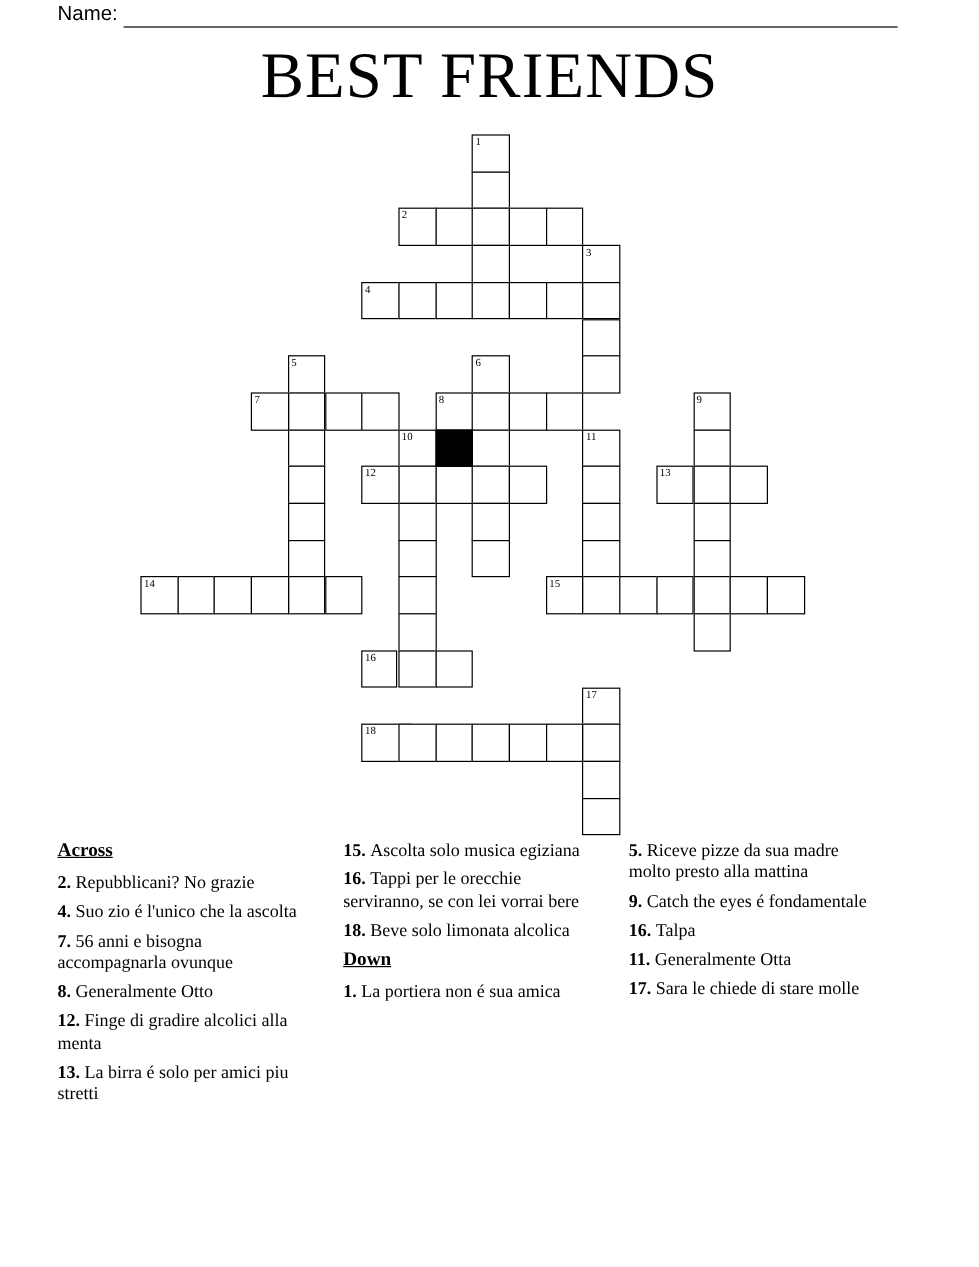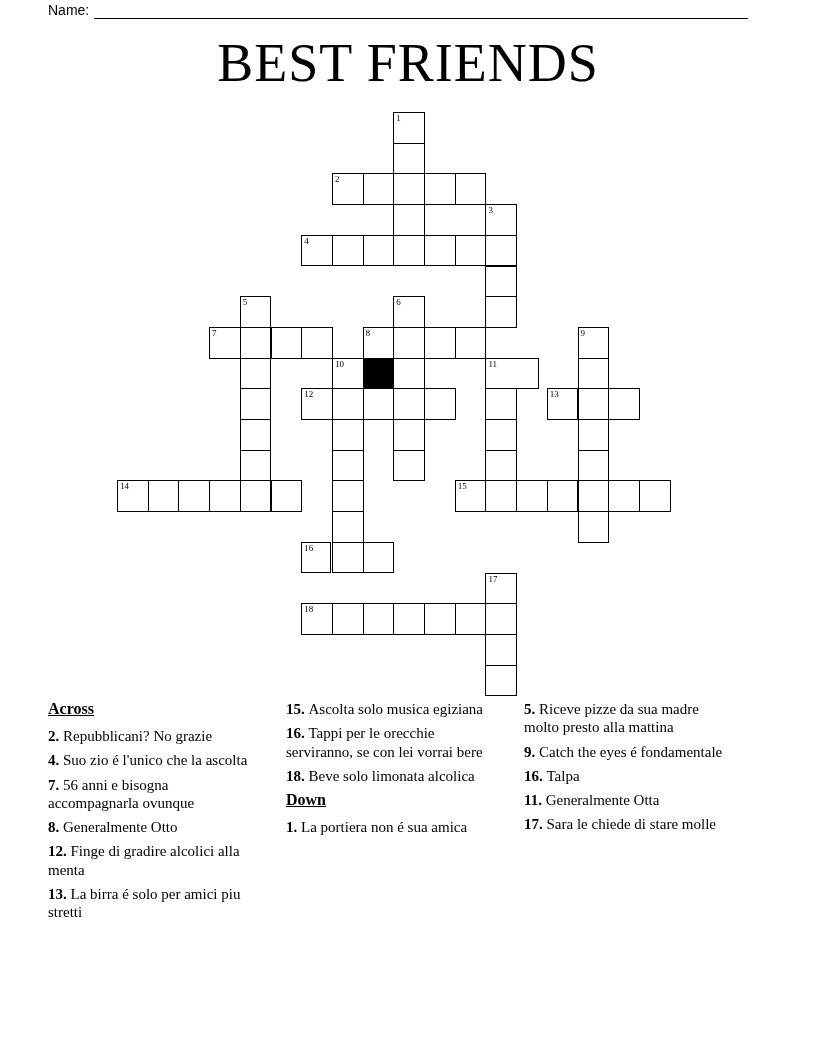--- a/index.html
+++ b/index.html
@@ -13,21 +13,21 @@
     overflow: hidden;
   }
   .name-row {
     position: absolute;
     top: 2px;
     left: 48px;
     width: 700px;
     display: flex;
     align-items: flex-end;
     font-family: "Liberation Sans", sans-serif;
-    font-size: 14px;
+    font-size: 17px;
     color: #000;
   }
   .name-label { padding-bottom: 1px; }
   .name-line {
     flex: 1;
     height: 17px;
     margin-left: 5px;
     border-bottom: 1px solid #000;
   }
   .title {
@@ -158,21 +158,21 @@
       <div class="cell" style="left: 577.5px; top: 511.1px; width: 31.7px; height: 31.7px;"></div>
       <div class="cell" style="left: 331.9px; top: 357.6px; width: 31.7px; height: 31.7px;">
         <span class="cellnum">10</span>
       </div>
       <div class="cell" style="left: 331.9px; top: 388.3px; width: 31.7px; height: 31.7px;"></div>
       <div class="cell" style="left: 331.9px; top: 419px; width: 31.7px; height: 31.7px;"></div>
       <div class="cell" style="left: 331.9px; top: 449.7px; width: 31.7px; height: 31.7px;"></div>
       <div class="cell" style="left: 331.9px; top: 480.4px; width: 31.7px; height: 31.7px;"></div>
       <div class="cell" style="left: 331.9px; top: 511.1px; width: 31.7px; height: 31.7px;"></div>
       <div class="cell" style="left: 331.9px; top: 541.8px; width: 31.7px; height: 31.7px;"></div>
-      <div class="cell" style="left: 485.4px; top: 357.6px; width: 54px; height: 31.7px;">
+      <div class="cell" style="left: 485.4px; top: 357.6px; width: 32px; height: 31.7px;">
         <span class="cellnum">11</span>
       </div>
       <div class="cell" style="left: 485.4px; top: 388.3px; width: 31.7px; height: 31.7px;"></div>
       <div class="cell" style="left: 485.4px; top: 419px; width: 31.7px; height: 31.7px;"></div>
       <div class="cell" style="left: 485.4px; top: 449.7px; width: 31.7px; height: 31.7px;"></div>
       <div class="cell" style="left: 485.4px; top: 480.4px; width: 31.7px; height: 31.7px;"></div>
       <div class="cell" style="left: 301.2px; top: 388.3px; width: 31.7px; height: 31.7px;">
         <span class="cellnum">12</span>
       </div>
       <div class="cell" style="left: 362.6px; top: 388.3px; width: 31.7px; height: 31.7px;"></div>

